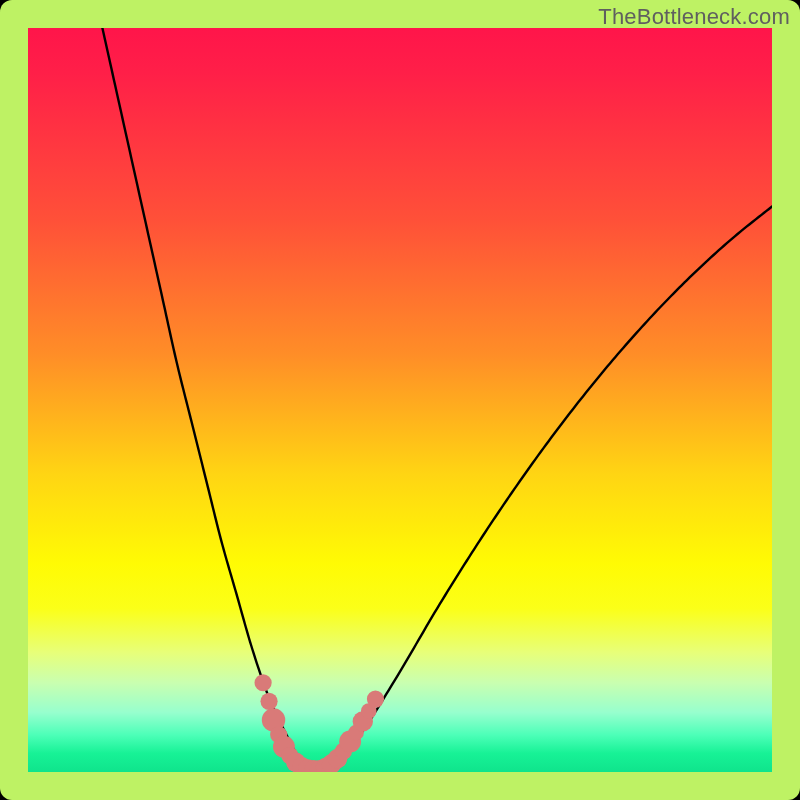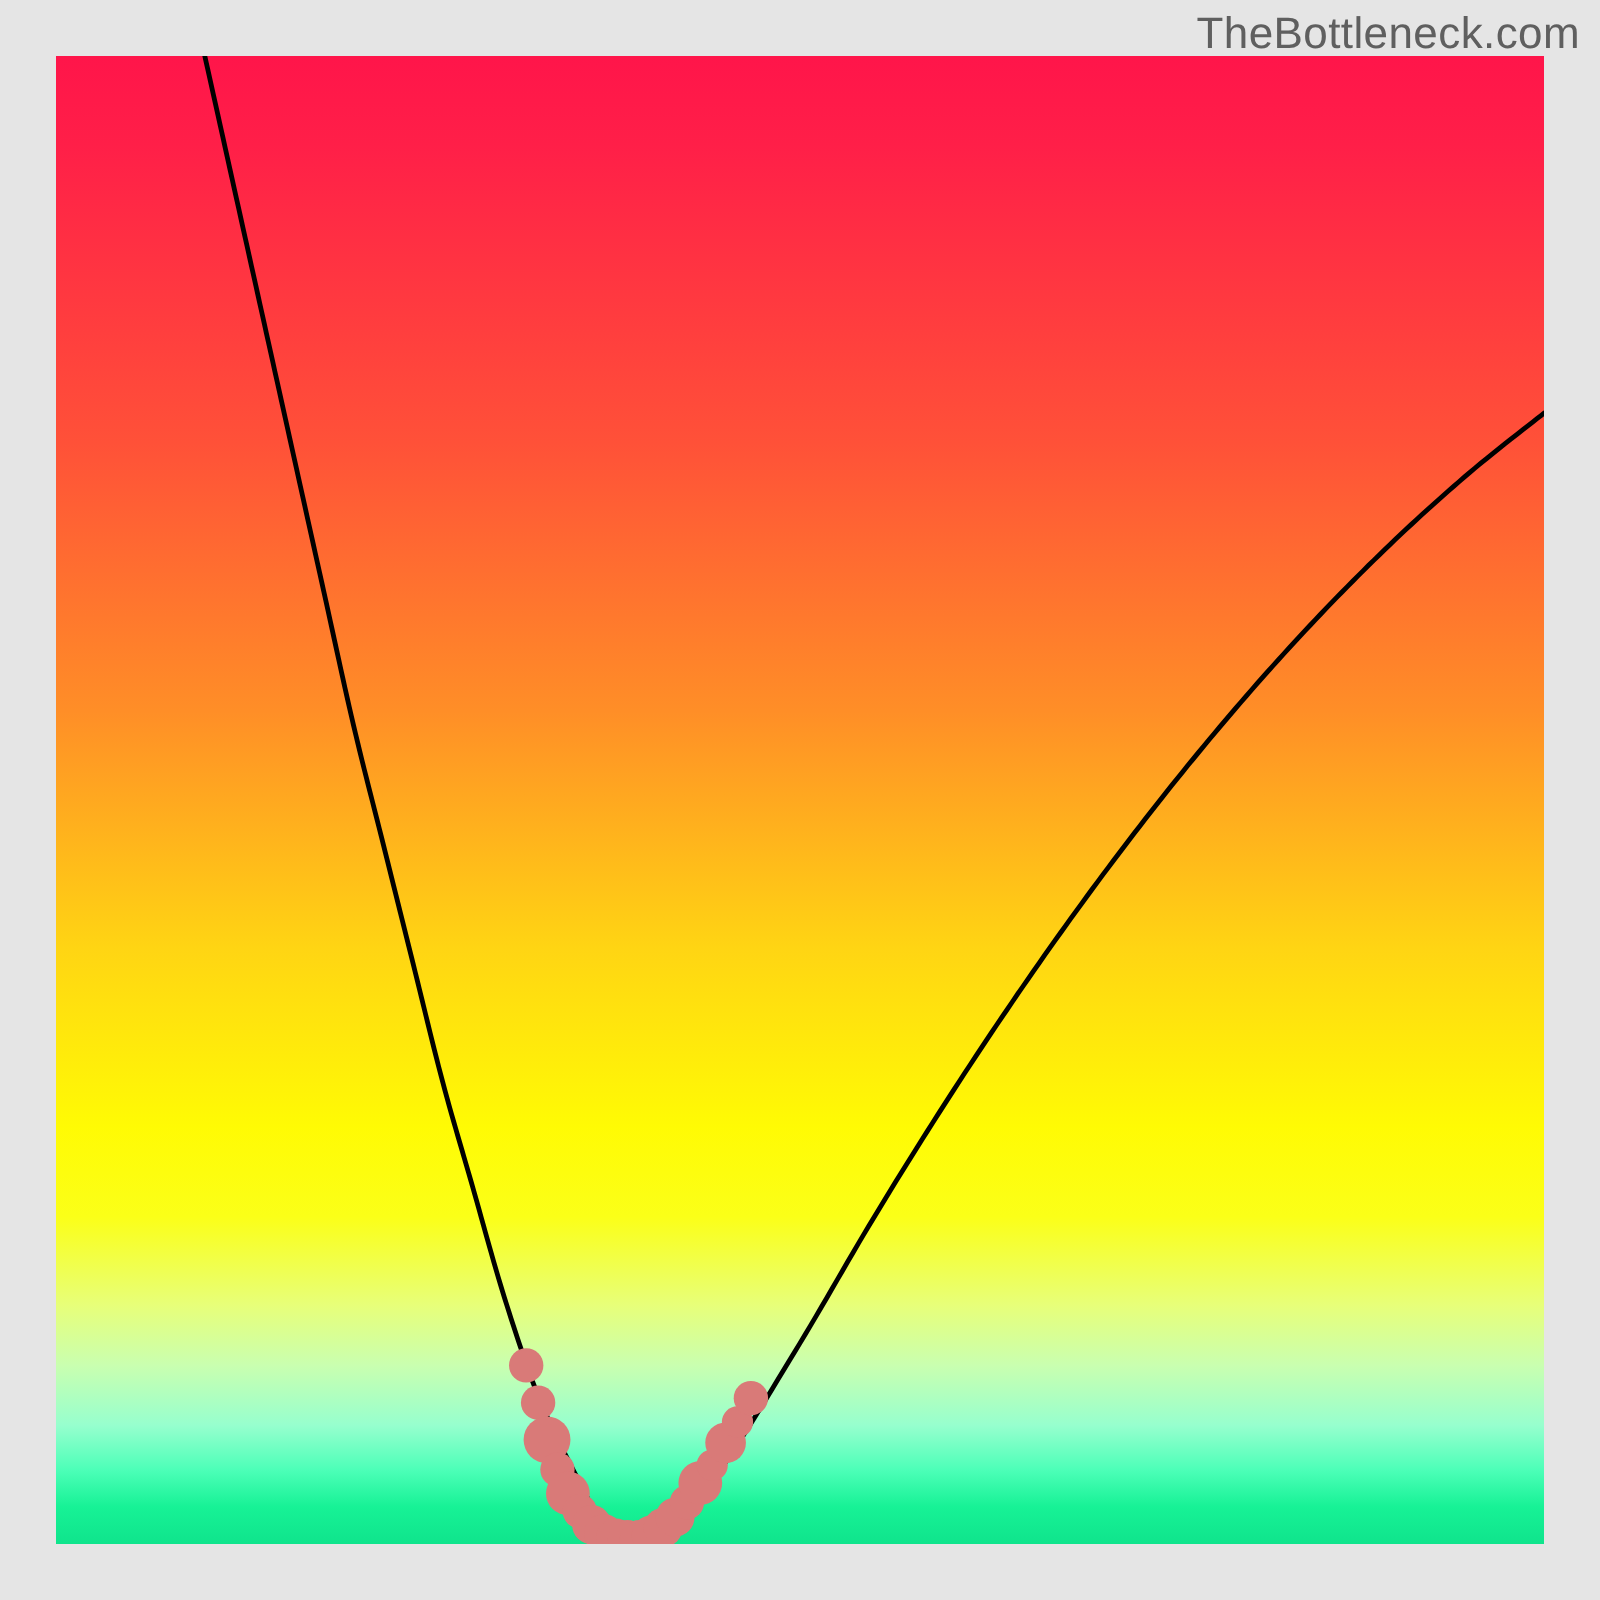--- a/index.html
+++ b/index.html
@@ -10,21 +10,22 @@
     overflow: hidden;
     background: #000;
     font-family: Arial, Helvetica, sans-serif;
   }
   .frame {
     position: absolute;
     left: 0;
     top: 0;
     width: 800px;
     height: 800px;
-    background: #e5e5e5;
+    background: #bef264;
+    border-radius: 12px;
   }
   .plot {
     position: absolute;
     left: 28px;
     top: 28px;
     width: 744px;
     height: 744px;
     background: linear-gradient(
       to bottom,
       #ff154a 0%,

